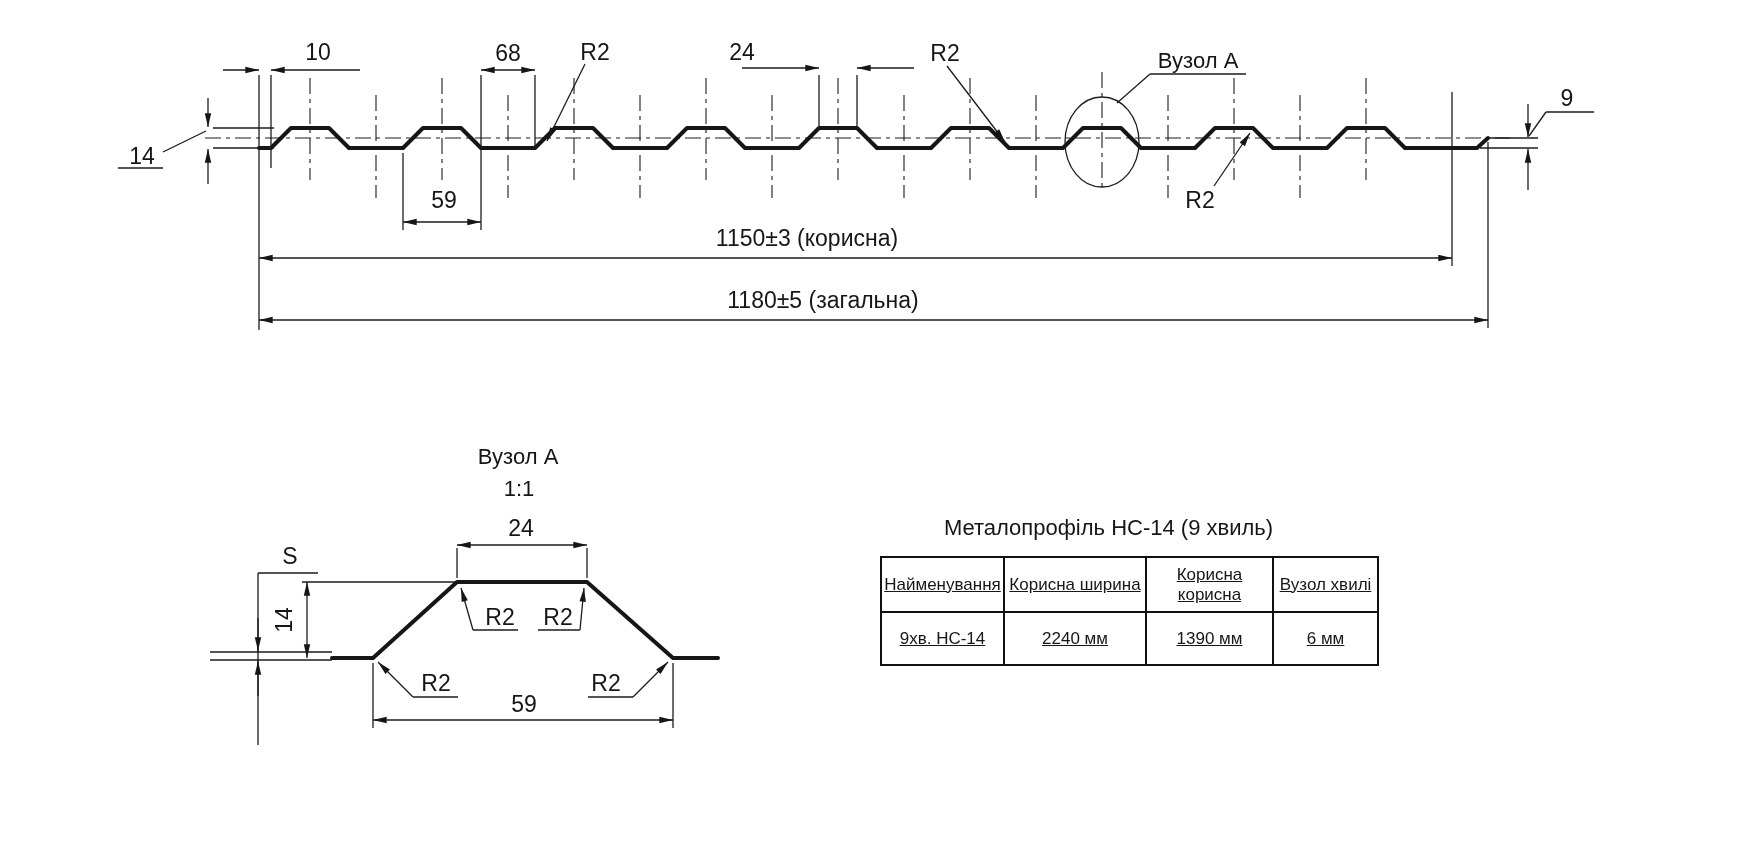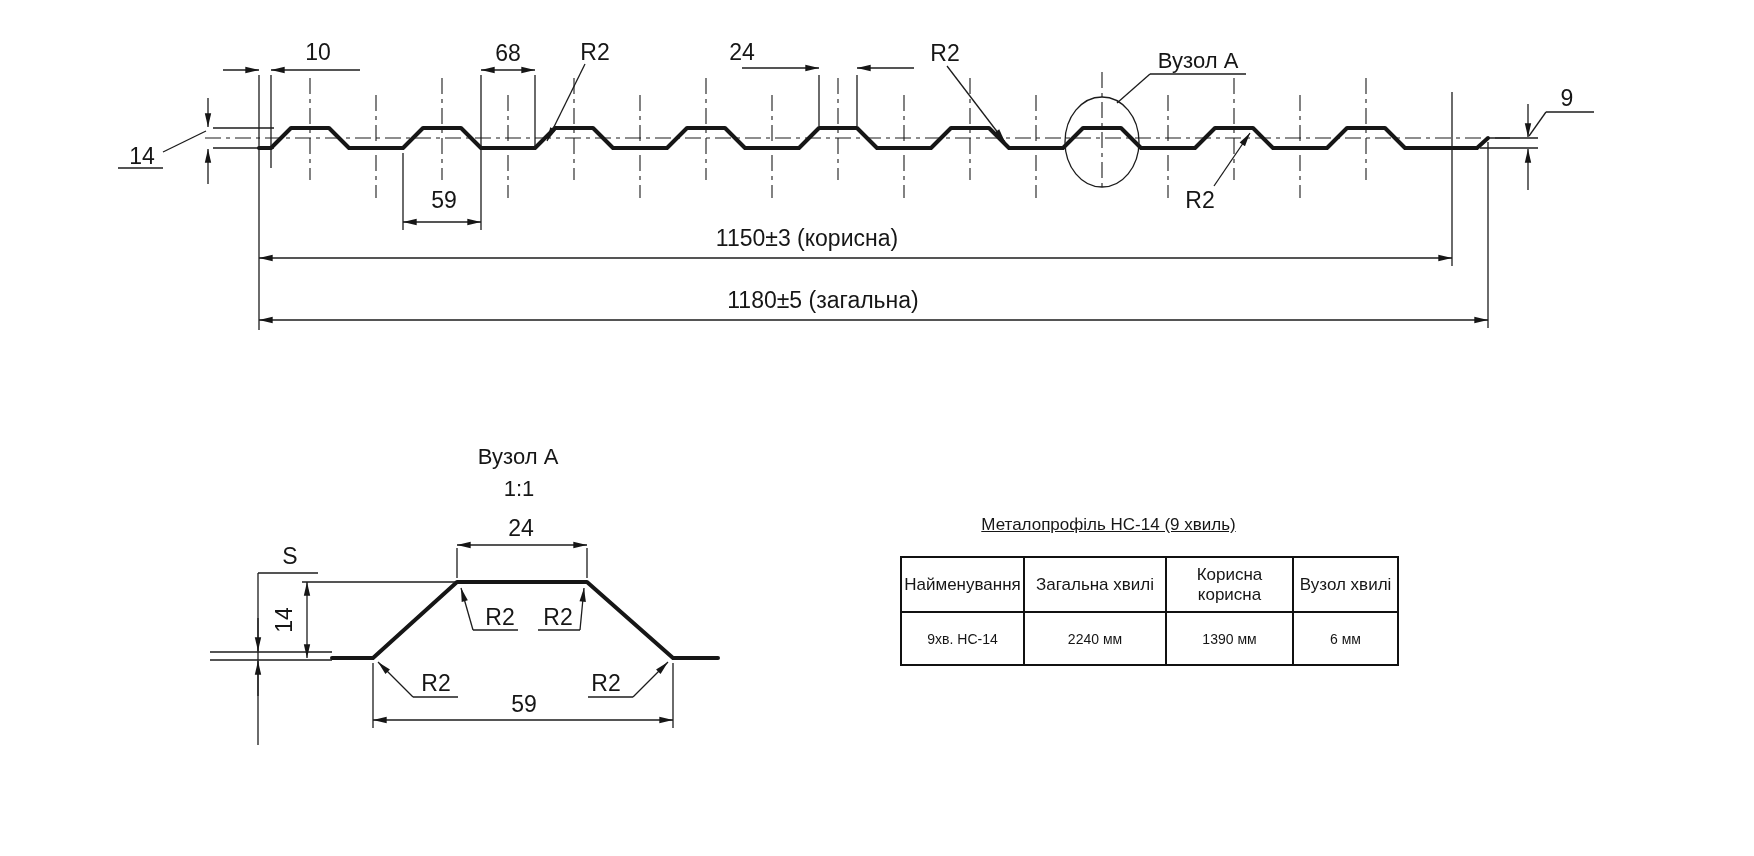--- a/index.html
+++ b/index.html
@@ -7,27 +7,27 @@
          font-family:"Liberation Sans", sans-serif;color:#161616;}
   svg{position:absolute;left:0;top:0;}
   svg text{font-family:"Liberation Sans", sans-serif;fill:#161616;}
   .dimtxt{font-size:23px;}
   .calltxt{font-size:22px;}
   .thin{stroke:#1c1c1c;stroke-width:1.3;fill:none;}
   .thick{stroke:#161616;stroke-width:4;fill:none;stroke-linejoin:round;stroke-linecap:round;}
   .cl{stroke:#1c1c1c;stroke-width:1.1;fill:none;stroke-dasharray:16 5 4 5;}
   
   .spec-title{position:absolute;left:860px;top:515px;width:497px;text-align:center;
-              font-size:17px;color:#161616;text-decoration:underline;}
-  .spec-table{position:absolute;left:900px;top:556px;border-collapse:collapse;
-              table-layout:fixed;background:#fff;}
+              font-size:22px;color:#161616;}
+  .spec-table{position:absolute;left:880px;top:556px;border-collapse:collapse;
+              table-layout:fixed;background:#fff;text-decoration:underline;}
   .spec-table th,.spec-table td{border:2.5px solid #111;text-align:center;vertical-align:middle;
               font-weight:normal;color:#161616;padding:0;}
   .spec-table th{height:53px;font-size:17px;}
-  .spec-table td{height:51px;font-size:14px;text-align:center;}
+  .spec-table td{height:51px;font-size:17px;text-align:center;}
 </style>
 </head>
 <body>
 
 <div class="stage">
 
 <svg width="1754" height="856" viewBox="0 0 1754 856">
   <defs>
     <marker id="arr" markerUnits="userSpaceOnUse" markerWidth="15" markerHeight="8" viewBox="0 0 15 8" refX="14.2" refY="4" orient="auto-start-reverse">
       <path d="M0.5,0.8 L14.2,4 L0.5,7.2 z" fill="#161616"></path>
@@ -218,21 +218,21 @@
   <table class="spec-table">
     <colgroup>
       <col style="width:123px">
         <col style="width:142px">
         <col style="width:127px">
         <col style="width:105px">
     </colgroup>
     <tbody>
         <tr>
       <th>Найменування</th>
-      <th>Загальна хвилі</th>
+      <th>Корисна ширина</th>
       <th>Корисна корисна</th>
       <th>Вузол хвилі</th>
     </tr>
     <tr>
       <td>9хв. НС-14</td>
       <td>2240 мм</td>
       <td>1390 мм</td>
       <td>6 мм</td>
     </tr>
   </tbody>

